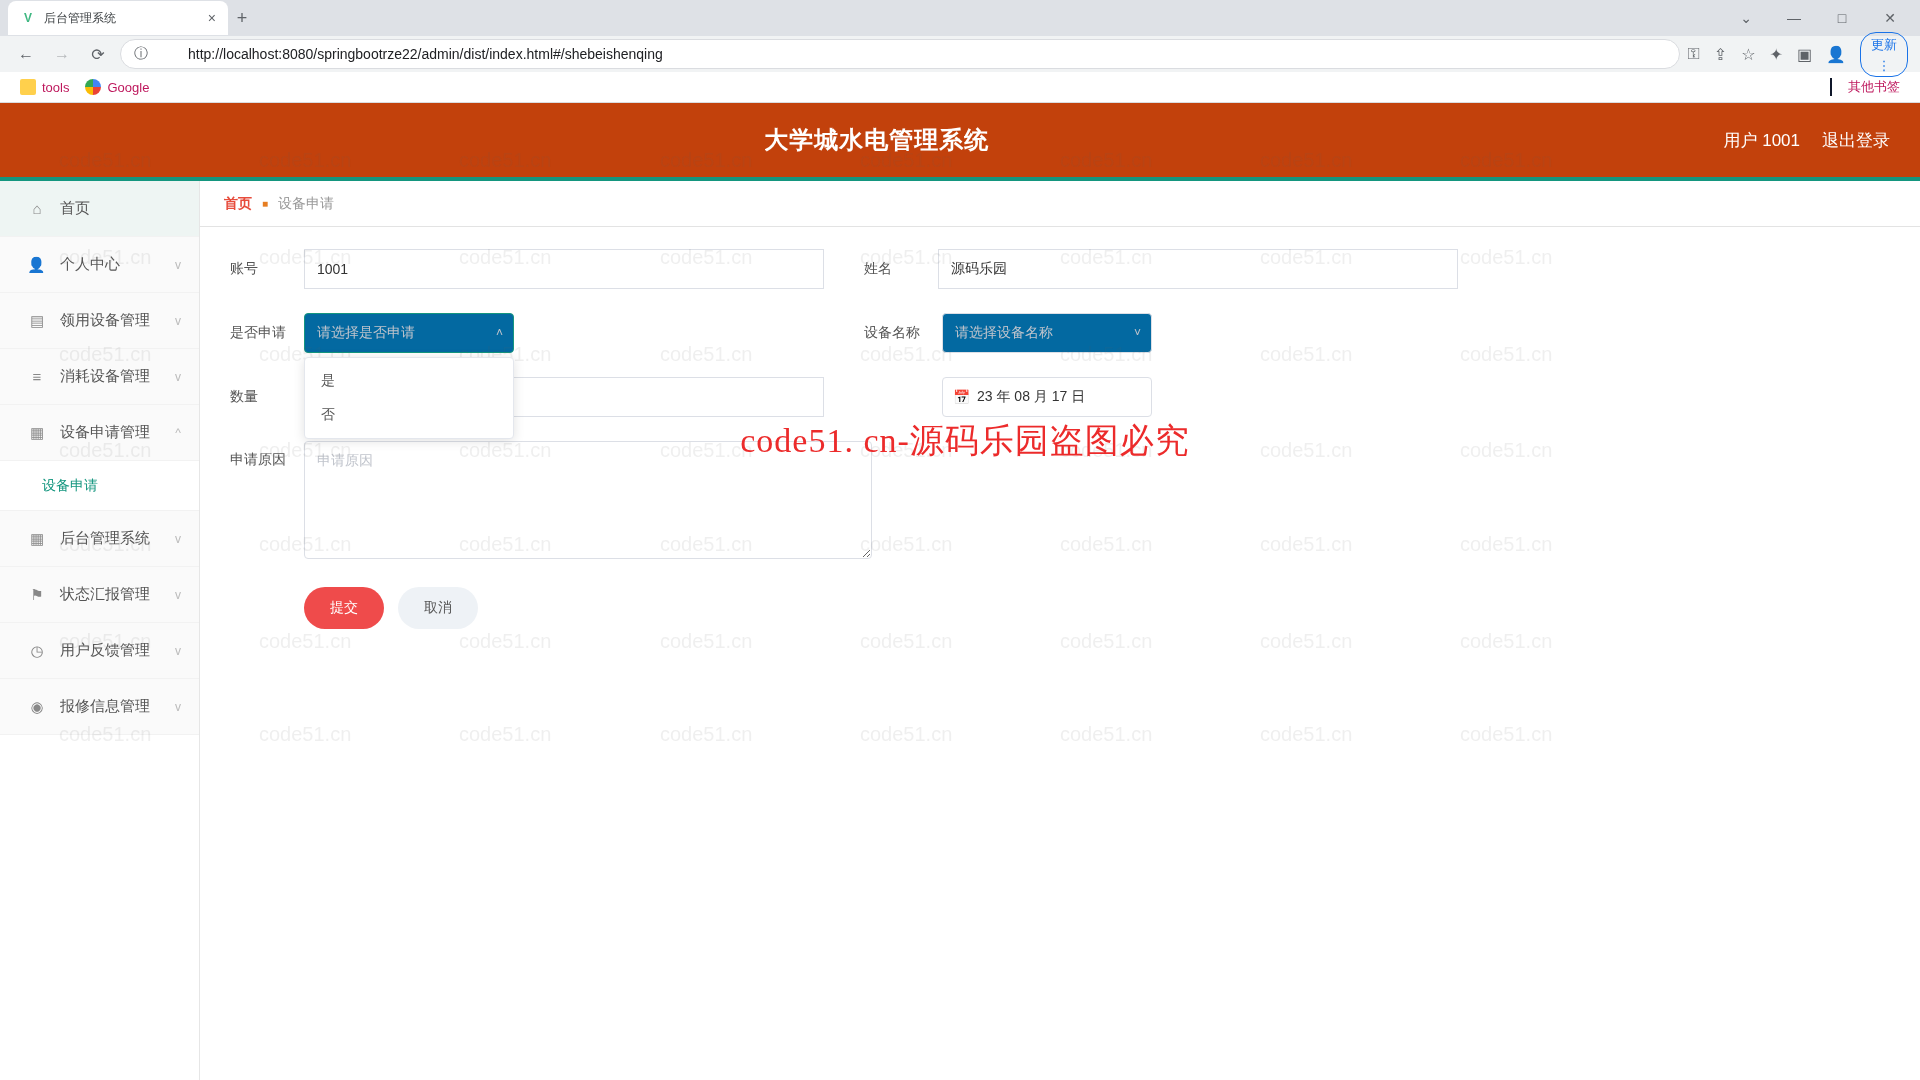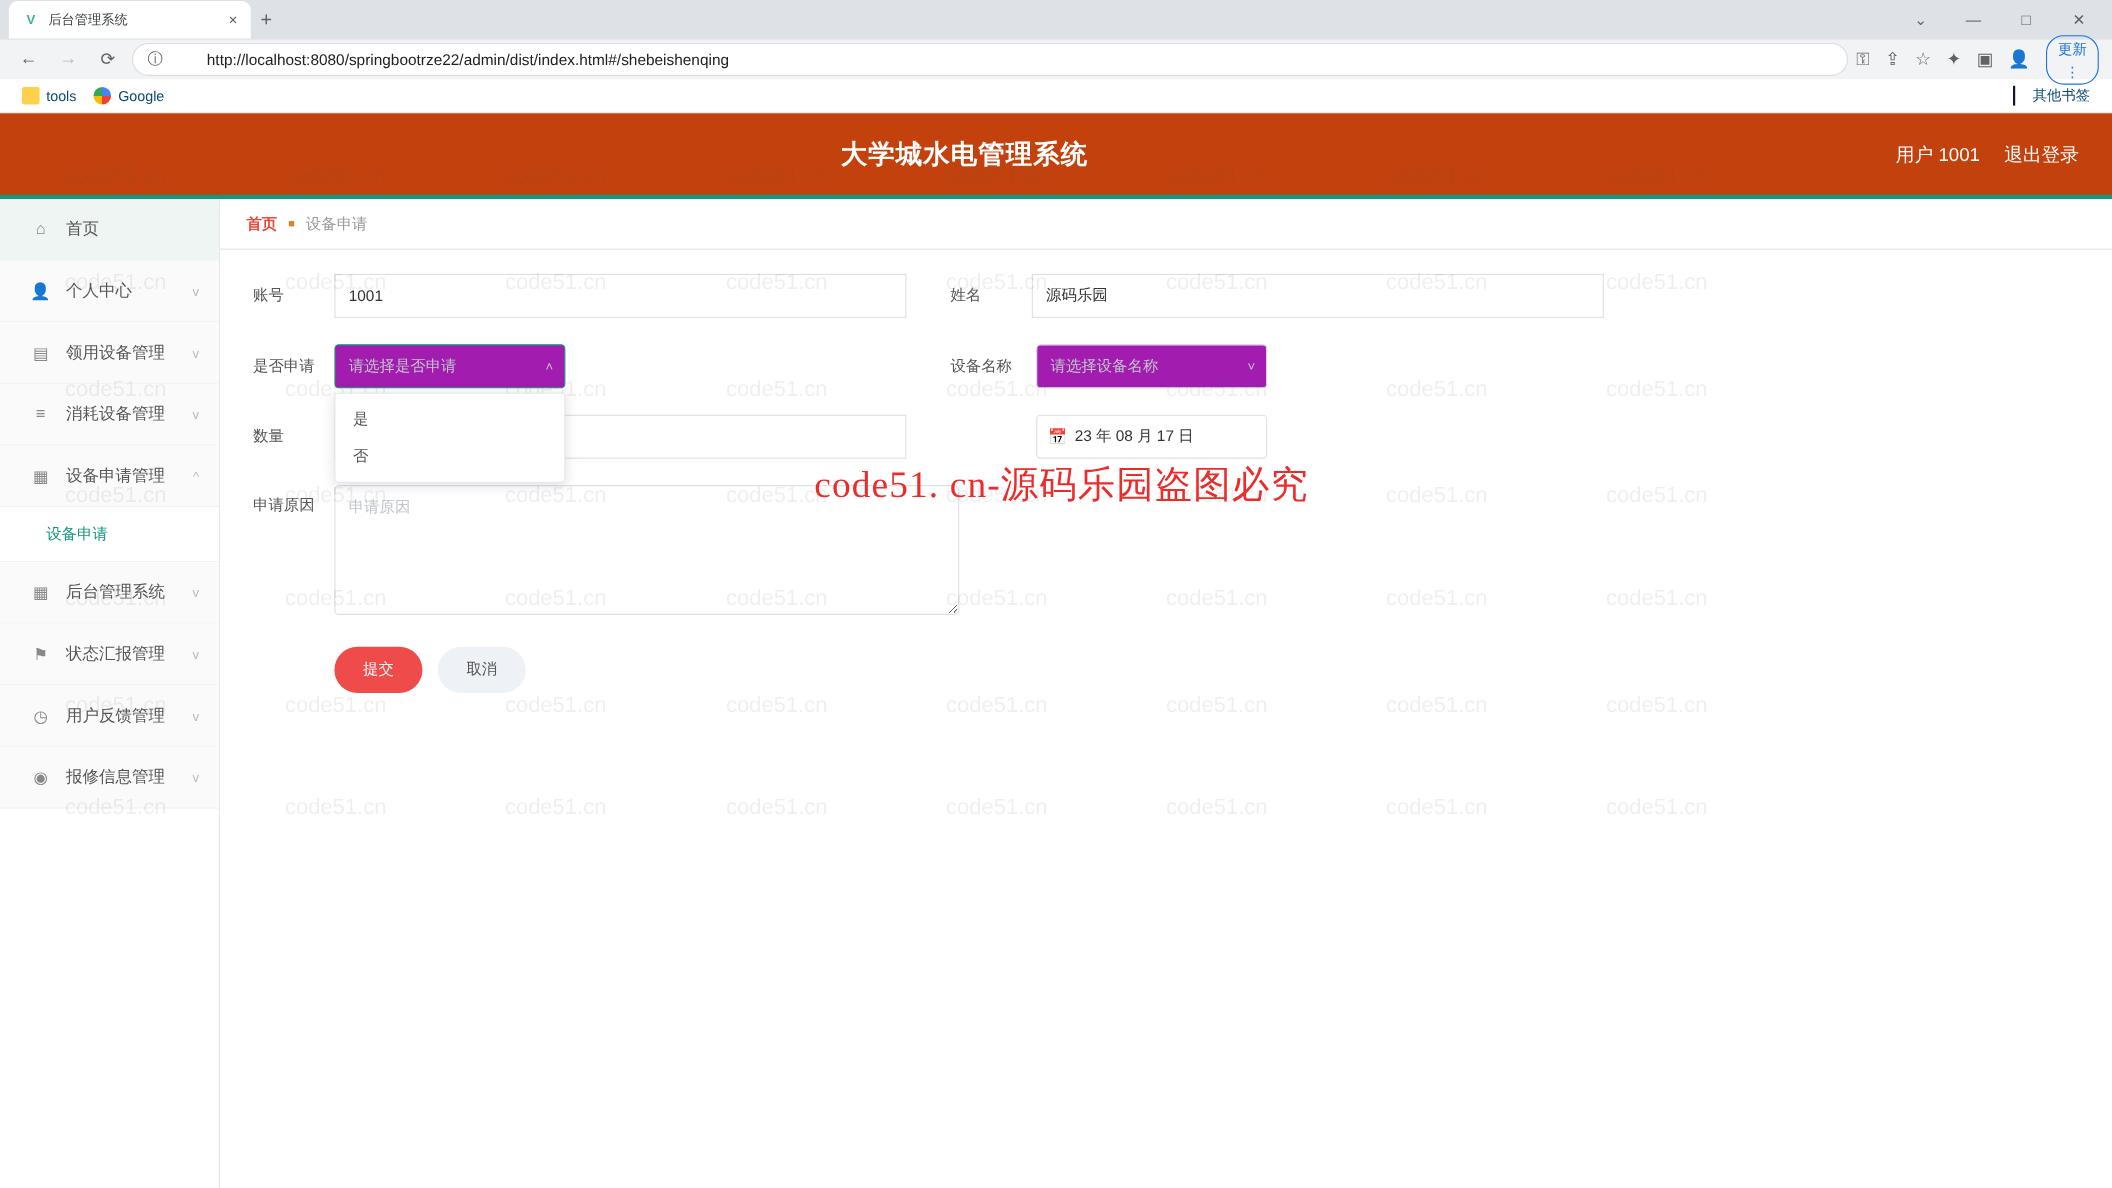--- a/index.html
+++ b/index.html
@@ -16,21 +16,21 @@
 .window-controls span { width: 44px; height: 30px; display:flex; align-items:center; justify-content:center; color:#5f6368; font-size: 14px; cursor: pointer; }
 
 .addr-row { height: 36px; display: flex; align-items: center; gap: 8px; padding: 0 12px; }
 .nav-btn { width: 28px; height: 28px; display: flex; align-items: center; justify-content: center; color: #5f6368; border-radius: 50%; cursor: pointer; font-size:16px; }
 .urlbar { flex: 1; display: flex; align-items: center; gap: 8px; background: #fff; border: 1px solid #dadce0; border-radius: 18px; height: 30px; padding: 0 12px; font-size: 14px; color: #5f6368; }
 .urlbar .info-icon { width:16px; text-align:center; }
 .urlbar .url { color: #202124; margin-left: 31px; }
 .addr-right { display:flex; align-items:center; gap:14px; color:#5f6368; }
 .update-btn { border:1px solid #1a73e8; color:#1a73e8; padding:3px 10px; border-radius: 16px; font-size:13px; display:flex; align-items:center; gap:4px;flex-direction:column; }
 
-.bookmarks-row { height: 30px; display: flex; align-items: center; gap: 16px; padding: 0 20px; font-size: 13px; color:#0c4a6e; background:#fff;justify-content:space-between; }
+.bookmarks-row { height: 30px; display: flex; align-items: center; gap: 16px; padding: 0 20px; font-size: 13px; color:#be185d; background:#fff;justify-content:space-between; }
 .bookmark { display:flex; align-items:center; gap:6px; cursor:pointer; }
 .bookmark .bm-icon { width:16px; height:16px; background:#ffd04c; border-radius:2px; }
 .bookmark.google .bm-icon { background: conic-gradient(#4285f4 0 25%, #ea4335 0 50%, #fbbc05 0 75%, #34a853 0); border-radius:50%; }
 .other-bookmarks { margin-left:auto; display:flex; align-items:center; gap:4px; }
 
 
 .watermark-wrap { position: absolute; inset: 103px 0 0 0; pointer-events: none; overflow: hidden; }
 .watermark-wrap .wm { position: absolute; font-size: 20px; color: rgba(100,100,100,0.10); white-space: nowrap; }
 .overlay-text { position:absolute; left:50%; top:418px; transform:translateX(-50%) translateX(5px); font-size:34px; color:#ec2b2b; font-family: "SimSun", serif; font-weight: 500; pointer-events:none; letter-spacing:1px; }
 
@@ -56,21 +56,21 @@
 .breadcrumb .bc-curr { color:#999; }
 
 .form-area { padding: 22px 30px; }
 .form-row { display:flex; margin-bottom: 24px; }
 .field { display:flex; align-items:center; }
 .field-label { width:64px; text-align:left; font-size:14px; color:#555; margin-right:10px; }
 .field-label.wide { width:68px; }
 .ctrl { position:relative; }
 input.text-in { width: 520px; height:40px; border:1px solid #dcdfe6; border-radius:0; padding: 0 12px; font-size:14px; color:#333; }
 input.text-in::placeholder { color:#c0c4cc; }
-.select-in { width:210px; height:40px; border:1px solid #dcdfe6; border-radius:4px; padding: 0 30px 0 12px; font-size:14px; color:#c0c4cc; display:flex; align-items:center; cursor:pointer; background:#a21caf; position:relative; }
+.select-in { width:210px; height:40px; border:1px solid #dcdfe6; border-radius:4px; padding: 0 30px 0 12px; font-size:14px; color:#c0c4cc; display:flex; align-items:center; cursor:pointer; background:#0369a1; position:relative; }
 .select-in.focused { border-color:#14967f; }
 .select-in .sel-caret { position:absolute; right:10px; color:#c0c4cc; font-size:12px; }
 .date-in { width:210px; height:40px; border:1px solid #dcdfe6; border-radius:4px; padding: 0 10px 0 34px; font-size:14px; color:#333; display:flex; align-items:center; position:relative; }
 .date-in .cal-icon { position:absolute; left:10px; color:#c0c4cc; }
 textarea.ta-in { width: 568px; height:118px; border:1px solid #dcdfe6; border-radius:4px; padding: 10px 12px; font-size:14px; color:#333; resize: both; }
 textarea.ta-in::placeholder { color:#c0c4cc; }
 
 .dropdown { position:absolute; top:44px; left:0; width:210px; background:#fff; border:1px solid #e4e7ed; border-radius:4px; box-shadow:0 2px 12px rgba(0,0,0,0.12); padding:6px 0; z-index:20; }
 .dropdown .dd-item { height:34px; padding:0 16px; display:flex; align-items:center; font-size:14px; color:#555; cursor:pointer; }
 

